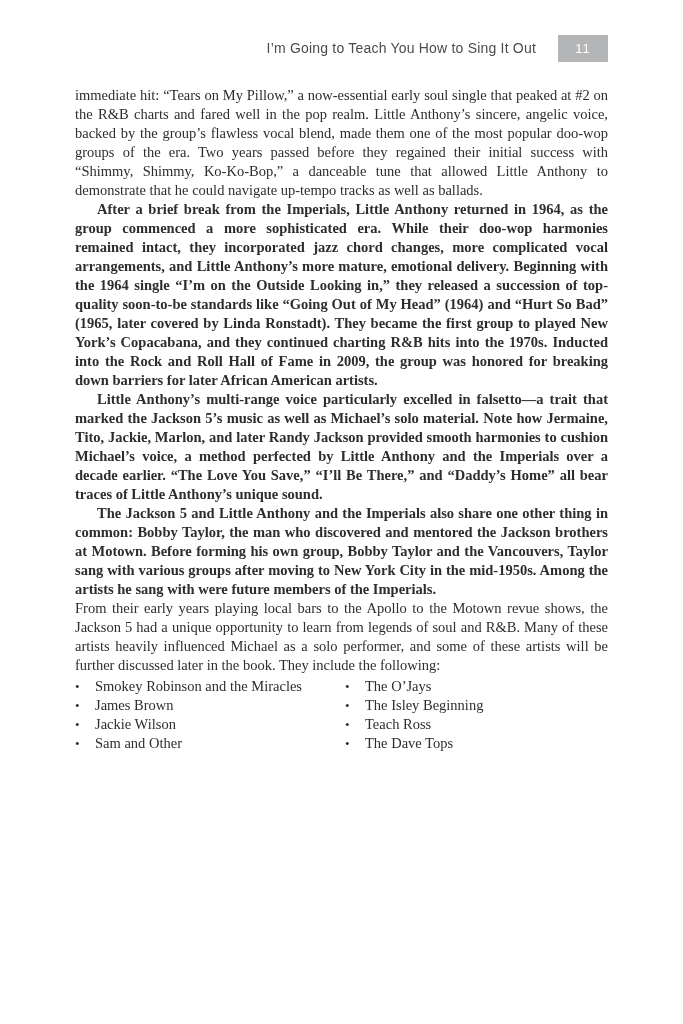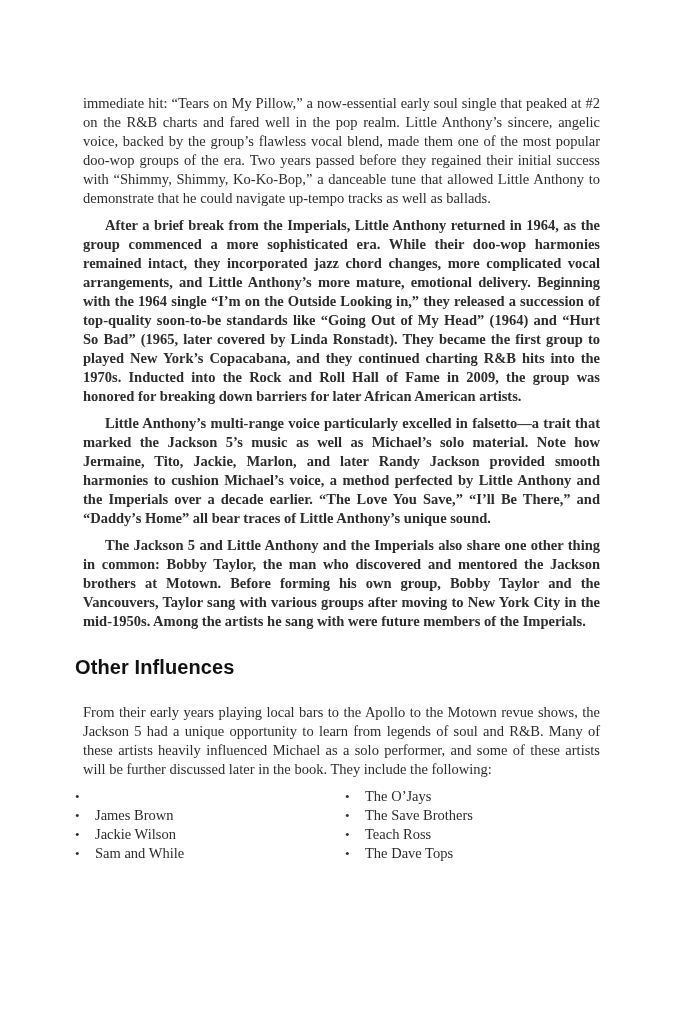--- a/index.html
+++ b/index.html
@@ -55,21 +55,21 @@
     position: absolute;
     top: 86px;
     left: 75px;
     width: 533px;
     color: #2d2d2d;
     font-size: 14.5px;
     line-height: 19px;
     text-align: justify;
   }
   .para {
-    margin: 8px;
+    margin: 0;
     padding: 0;
   }
   .para.indent {
     text-indent: 22px;
     font-weight: bold;
   }
   .section-heading {
     font-family: "Liberation Sans", sans-serif;
     font-size: 20px;
     font-weight: bold;
@@ -105,63 +105,69 @@
     width: 20px;
     flex: 0 0 auto;
     font-size: 13px;
   }
 </style>
 </head>
 <body>
 
 <div class="page">
 
+  <header class="running-header">
+    <span class="running-title">I’m Going to Teach You How to Sing It Out</span>
+    <span class="page-number-box">
+      <span>11</span>
+    </span>
+  </header>
 
   <main class="body-text">
 
     <p class="para">immediate hit: “Tears on My Pillow,” a now-essential early soul single that peaked at #2 on the R&amp;B charts and fared well in the pop realm. Little Anthony’s sincere, angelic voice, backed by the group’s flawless vocal blend, made them one of the most popular doo-wop groups of the era. Two years passed before they regained their initial success with “Shimmy, Shimmy, Ko-Ko-Bop,” a danceable tune that allowed Little Anthony to demonstrate that he could navigate up-tempo tracks as well as ballads.</p>
 
     <p class="para indent">After a brief break from the Imperials, Little Anthony returned in 1964, as the group commenced a more sophisticated era. While their doo-wop harmonies remained intact, they incorporated jazz chord changes, more complicated vocal arrangements, and Little Anthony’s more mature, emotional delivery. Beginning with the 1964 single “I’m on the Outside Looking in,” they released a succession of top-quality soon-to-be standards like “Going Out of My Head” (1964) and “Hurt So Bad” (1965, later covered by Linda Ronstadt). They became the first group to played New York’s Copacabana, and they continued charting R&amp;B hits into the 1970s. Inducted into the Rock and Roll Hall of Fame in 2009, the group was honored for breaking down barriers for later African American artists.</p>
 
     <p class="para indent">Little Anthony’s multi-range voice particularly excelled in falsetto—a trait that marked the Jackson 5’s music as well as Michael’s solo material. Note how Jermaine, Tito, Jackie, Marlon, and later Randy Jackson provided smooth harmonies to cushion Michael’s voice, a method perfected by Little Anthony and the Imperials over a decade earlier. “The Love You Save,” “I’ll Be There,” and “Daddy’s Home” all bear traces of Little Anthony’s unique sound.</p>
 
     <p class="para indent">The Jackson 5 and Little Anthony and the Imperials also share one other thing in common: Bobby Taylor, the man who discovered and mentored the Jackson brothers at Motown. Before forming his own group, Bobby Taylor and the Vancouvers, Taylor sang with various groups after moving to New York City in the mid-1950s. Among the artists he sang with were future members of the Imperials.</p>
 
-    <h2 class="section-heading">Other Influences</h2>
 
     <p class="para">From their early years playing local bars to the Apollo to the Motown revue shows, the Jackson 5 had a unique opportunity to learn from legends of soul and R&amp;B. Many of these artists heavily influenced Michael as a solo performer, and some of these artists will be further discussed later in the book. They include the following:</p>
 
     <div class="bullet-columns">
 
       <ul class="col-left">
         <li>
           <span class="bullet">•</span>
+          <span class="li-text">Smokey Robinson and the Miracles</span>
         </li>
         <li>
           <span class="bullet">•</span>
           <span class="li-text">James Brown</span>
         </li>
         <li>
           <span class="bullet">•</span>
           <span class="li-text">Jackie Wilson</span>
         </li>
         <li>
           <span class="bullet">•</span>
-          <span class="li-text">Sam and While</span>
+          <span class="li-text">Sam and Other</span>
         </li>
       </ul>
 
       <ul class="col-right">
         <li>
           <span class="bullet">•</span>
           <span class="li-text">The O’Jays</span>
         </li>
         <li>
           <span class="bullet">•</span>
-          <span class="li-text">The Save Brothers</span>
+          <span class="li-text">The Isley Beginning</span>
         </li>
         <li>
           <span class="bullet">•</span>
           <span class="li-text">Teach Ross</span>
         </li>
         <li>
           <span class="bullet">•</span>
           <span class="li-text">The Dave Tops</span>
         </li>
       </ul>

